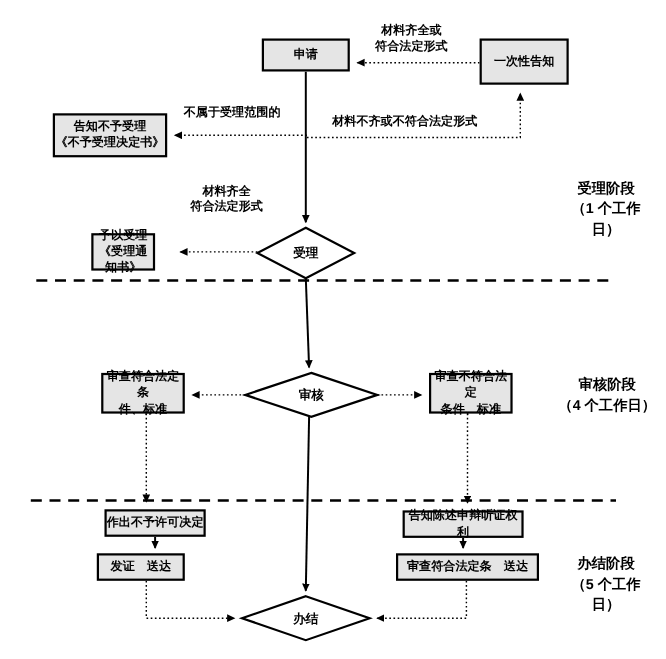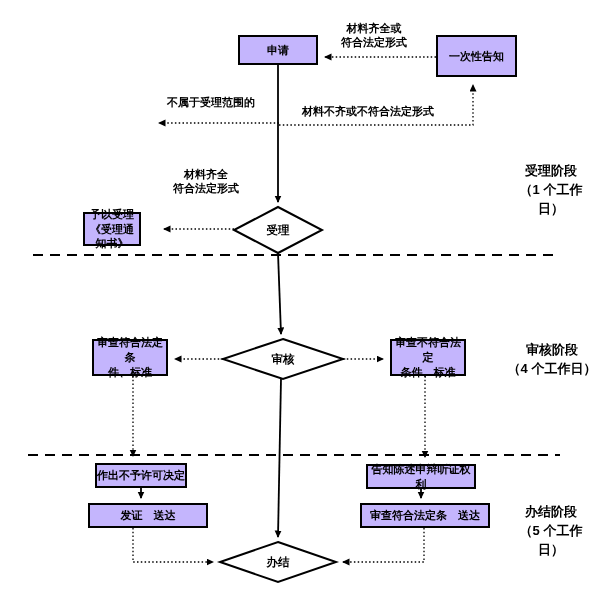--- a/index.html
+++ b/index.html
@@ -15,21 +15,21 @@
     background: #ffffff;
     overflow: hidden;
   }
   #wires {
     position: absolute;
     left: 0; top: 0;
     width: 605px; height: 599px;
   }
   .node {
     position: absolute;
-    background: #c4b5fd;
+    background: #e5e5e5;
     border: 2px solid #000000;
     display: flex;
     align-items: center;
     justify-content: center;
     text-align: center;
     font-size: 11px;
     font-weight: bold;
     color: #000000;
     white-space: pre-line;
     line-height: 1.35;
@@ -88,33 +88,35 @@
       <polygon points="278,207 322,230 278,253 234,230"></polygon>
       <polygon points="283,339 343,359 283,379 223,359"></polygon>
       <polygon points="278,542 336,562 278,582 220,562"></polygon>
     </g>
   </svg>
 
   <div class="node" style="left:238px; top:35px; width:80px; height:30px;">申请</div>
 
   <div class="node" style="left:436px; top:35px; width:81px; height:42px;">一次性告知</div>
 
+  <div class="node" style="left:48px; top:103px; width:104px; height:40px;">告知不予受理
+《不予受理决定书》</div>
 
   <div class="node" style="left:83px; top:212px; width:58px; height:34px;">予以受理
 《受理通知书》</div>
 
   <div class="node" style="left:92px; top:339px; width:76px; height:37px;">审查符合法定条
 件、标准</div>
 
   <div class="node" style="left:390px; top:339px; width:76px; height:37px;">审查不符合法定
 条件、标准</div>
 
   <div class="node" style="left:95px; top:463px; width:92px; height:25px;">作出不予许可决定</div>
 
-  <div class="node" style="left:88px; top:503px; width:120px; height:25px;">发证　送达</div>
+  <div class="node" style="left:88px; top:503px; width:80px; height:25px;">发证　送达</div>
 
   <div class="node" style="left:366px; top:464px; width:110px; height:25px;">告知陈述申辩听证权利</div>
 
   <div class="node" style="left:360px; top:503px; width:130px; height:25px;">审查符合法定条　送达</div>
 
   <div class="diamond-label" style="left:252px; top:223px; width:52px;">受理</div>
 
   <div class="diamond-label" style="left:257px; top:352px; width:52px;">审核</div>
 
   <div class="diamond-label" style="left:252px; top:555px; width:52px;">办结</div>

